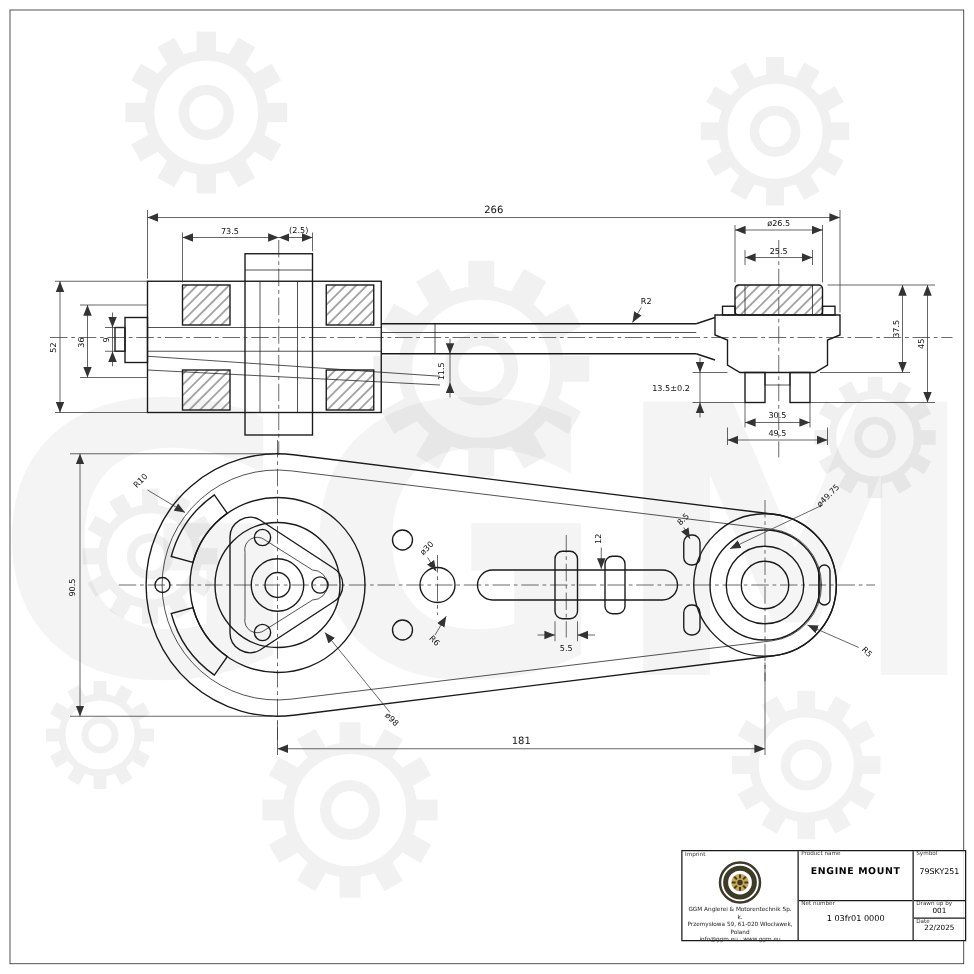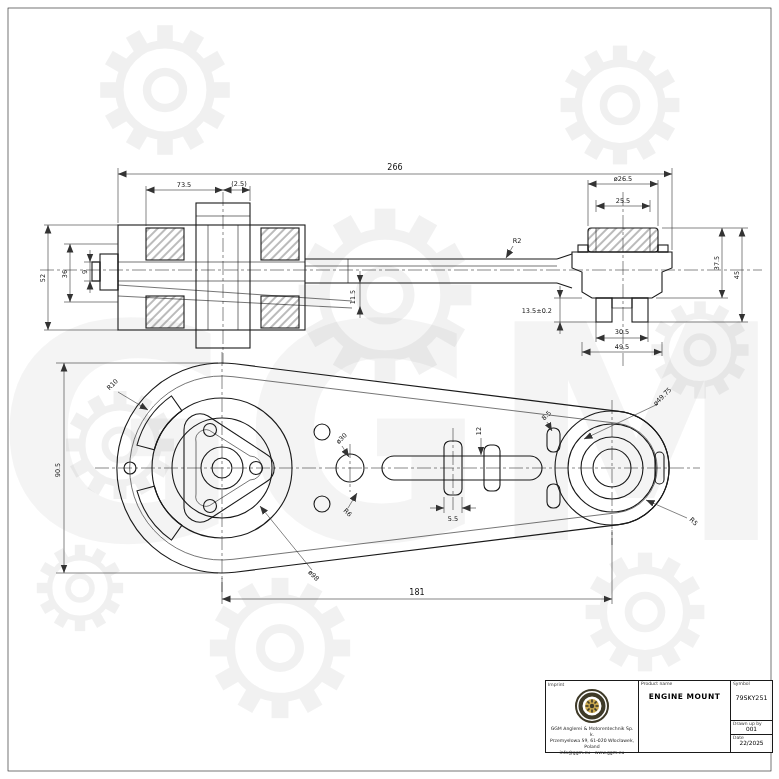--- a/index.html
+++ b/index.html
@@ -324,20 +324,24 @@
         <div>Przemysłowa 59, 61-020 Włocławek, Poland</div>
         <div>info@ggm.eu · www.ggm.eu</div>
       </div>
     </div>
 
     <div class="col c2">
       <div class="r1">
         <div class="cell-label">Product name</div>
         <div class="pname">ENGINE MOUNT</div>
       </div>
+      <div class="r2m">
+        <div class="cell-label">Net number</div>
+        <div class="nval">1 03fr01 0000</div>
+      </div>
     </div>
 
     <div class="col c3">
       <div class="r1">
         <div class="cell-label">Symbol</div>
         <div class="sval">79SKY251</div>
       </div>
       <div class="r2s">
         <div class="cell-label">Drawn up by</div>
         <div class="small-val">001</div>

